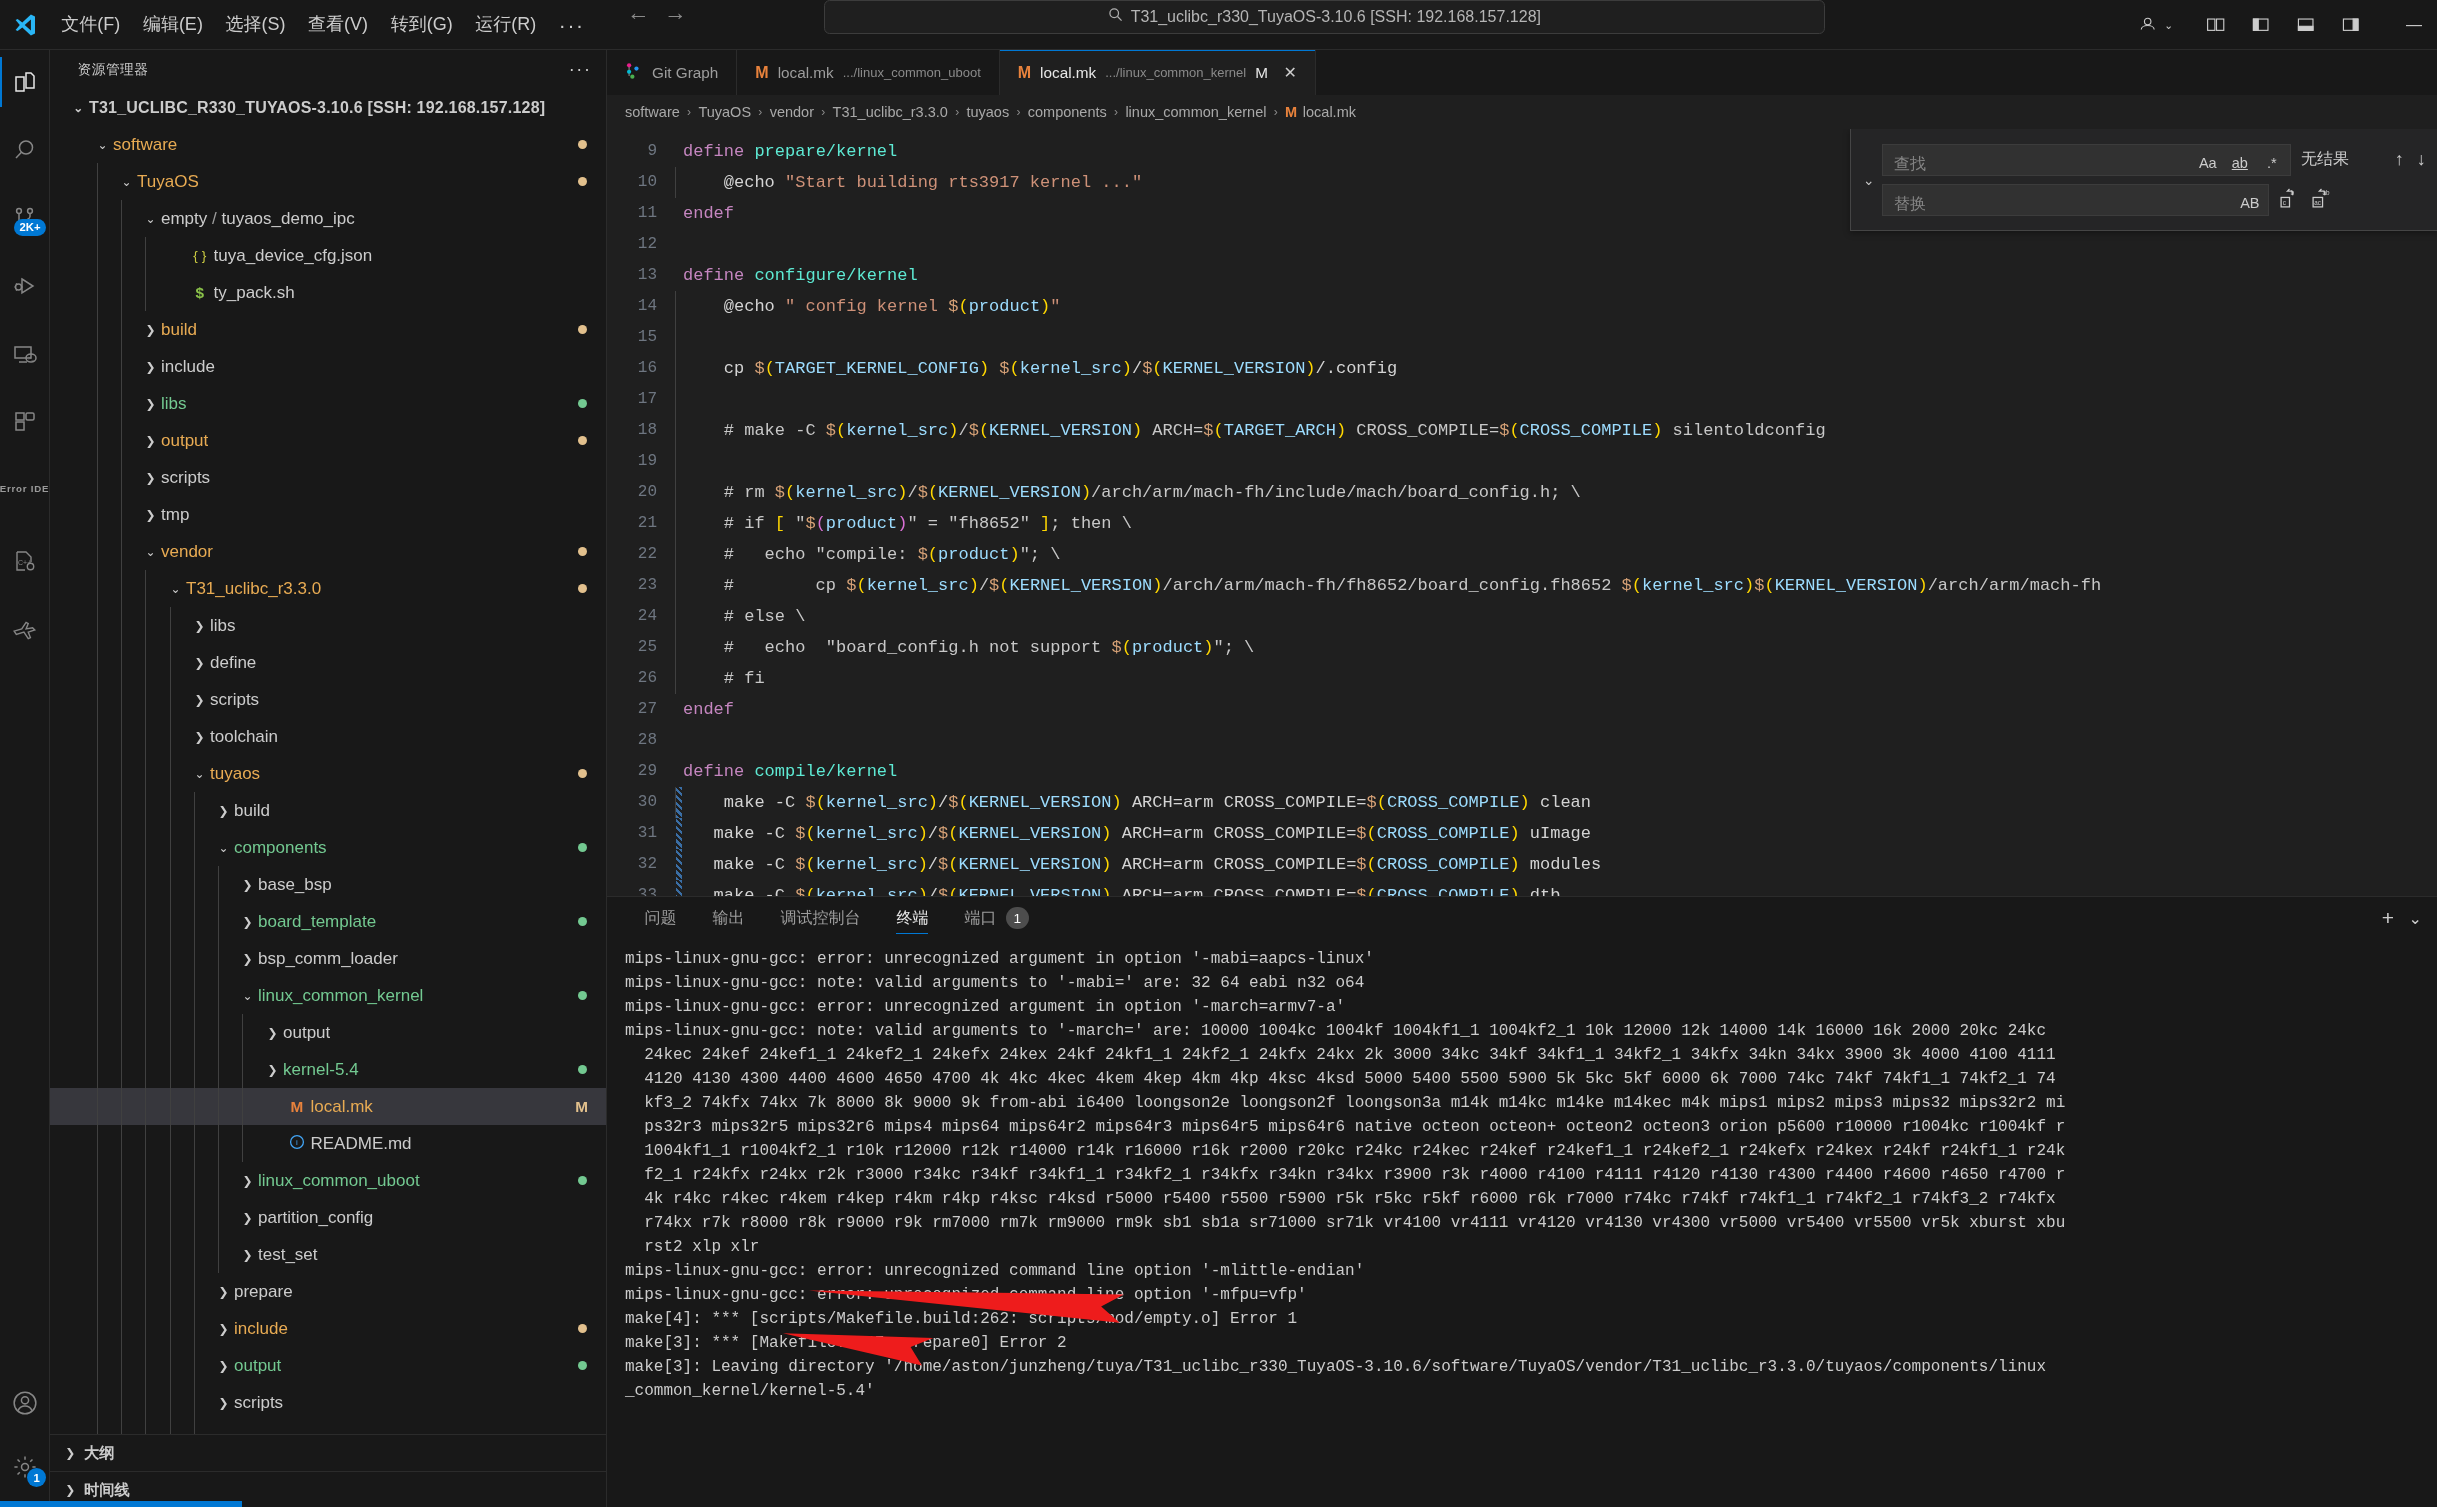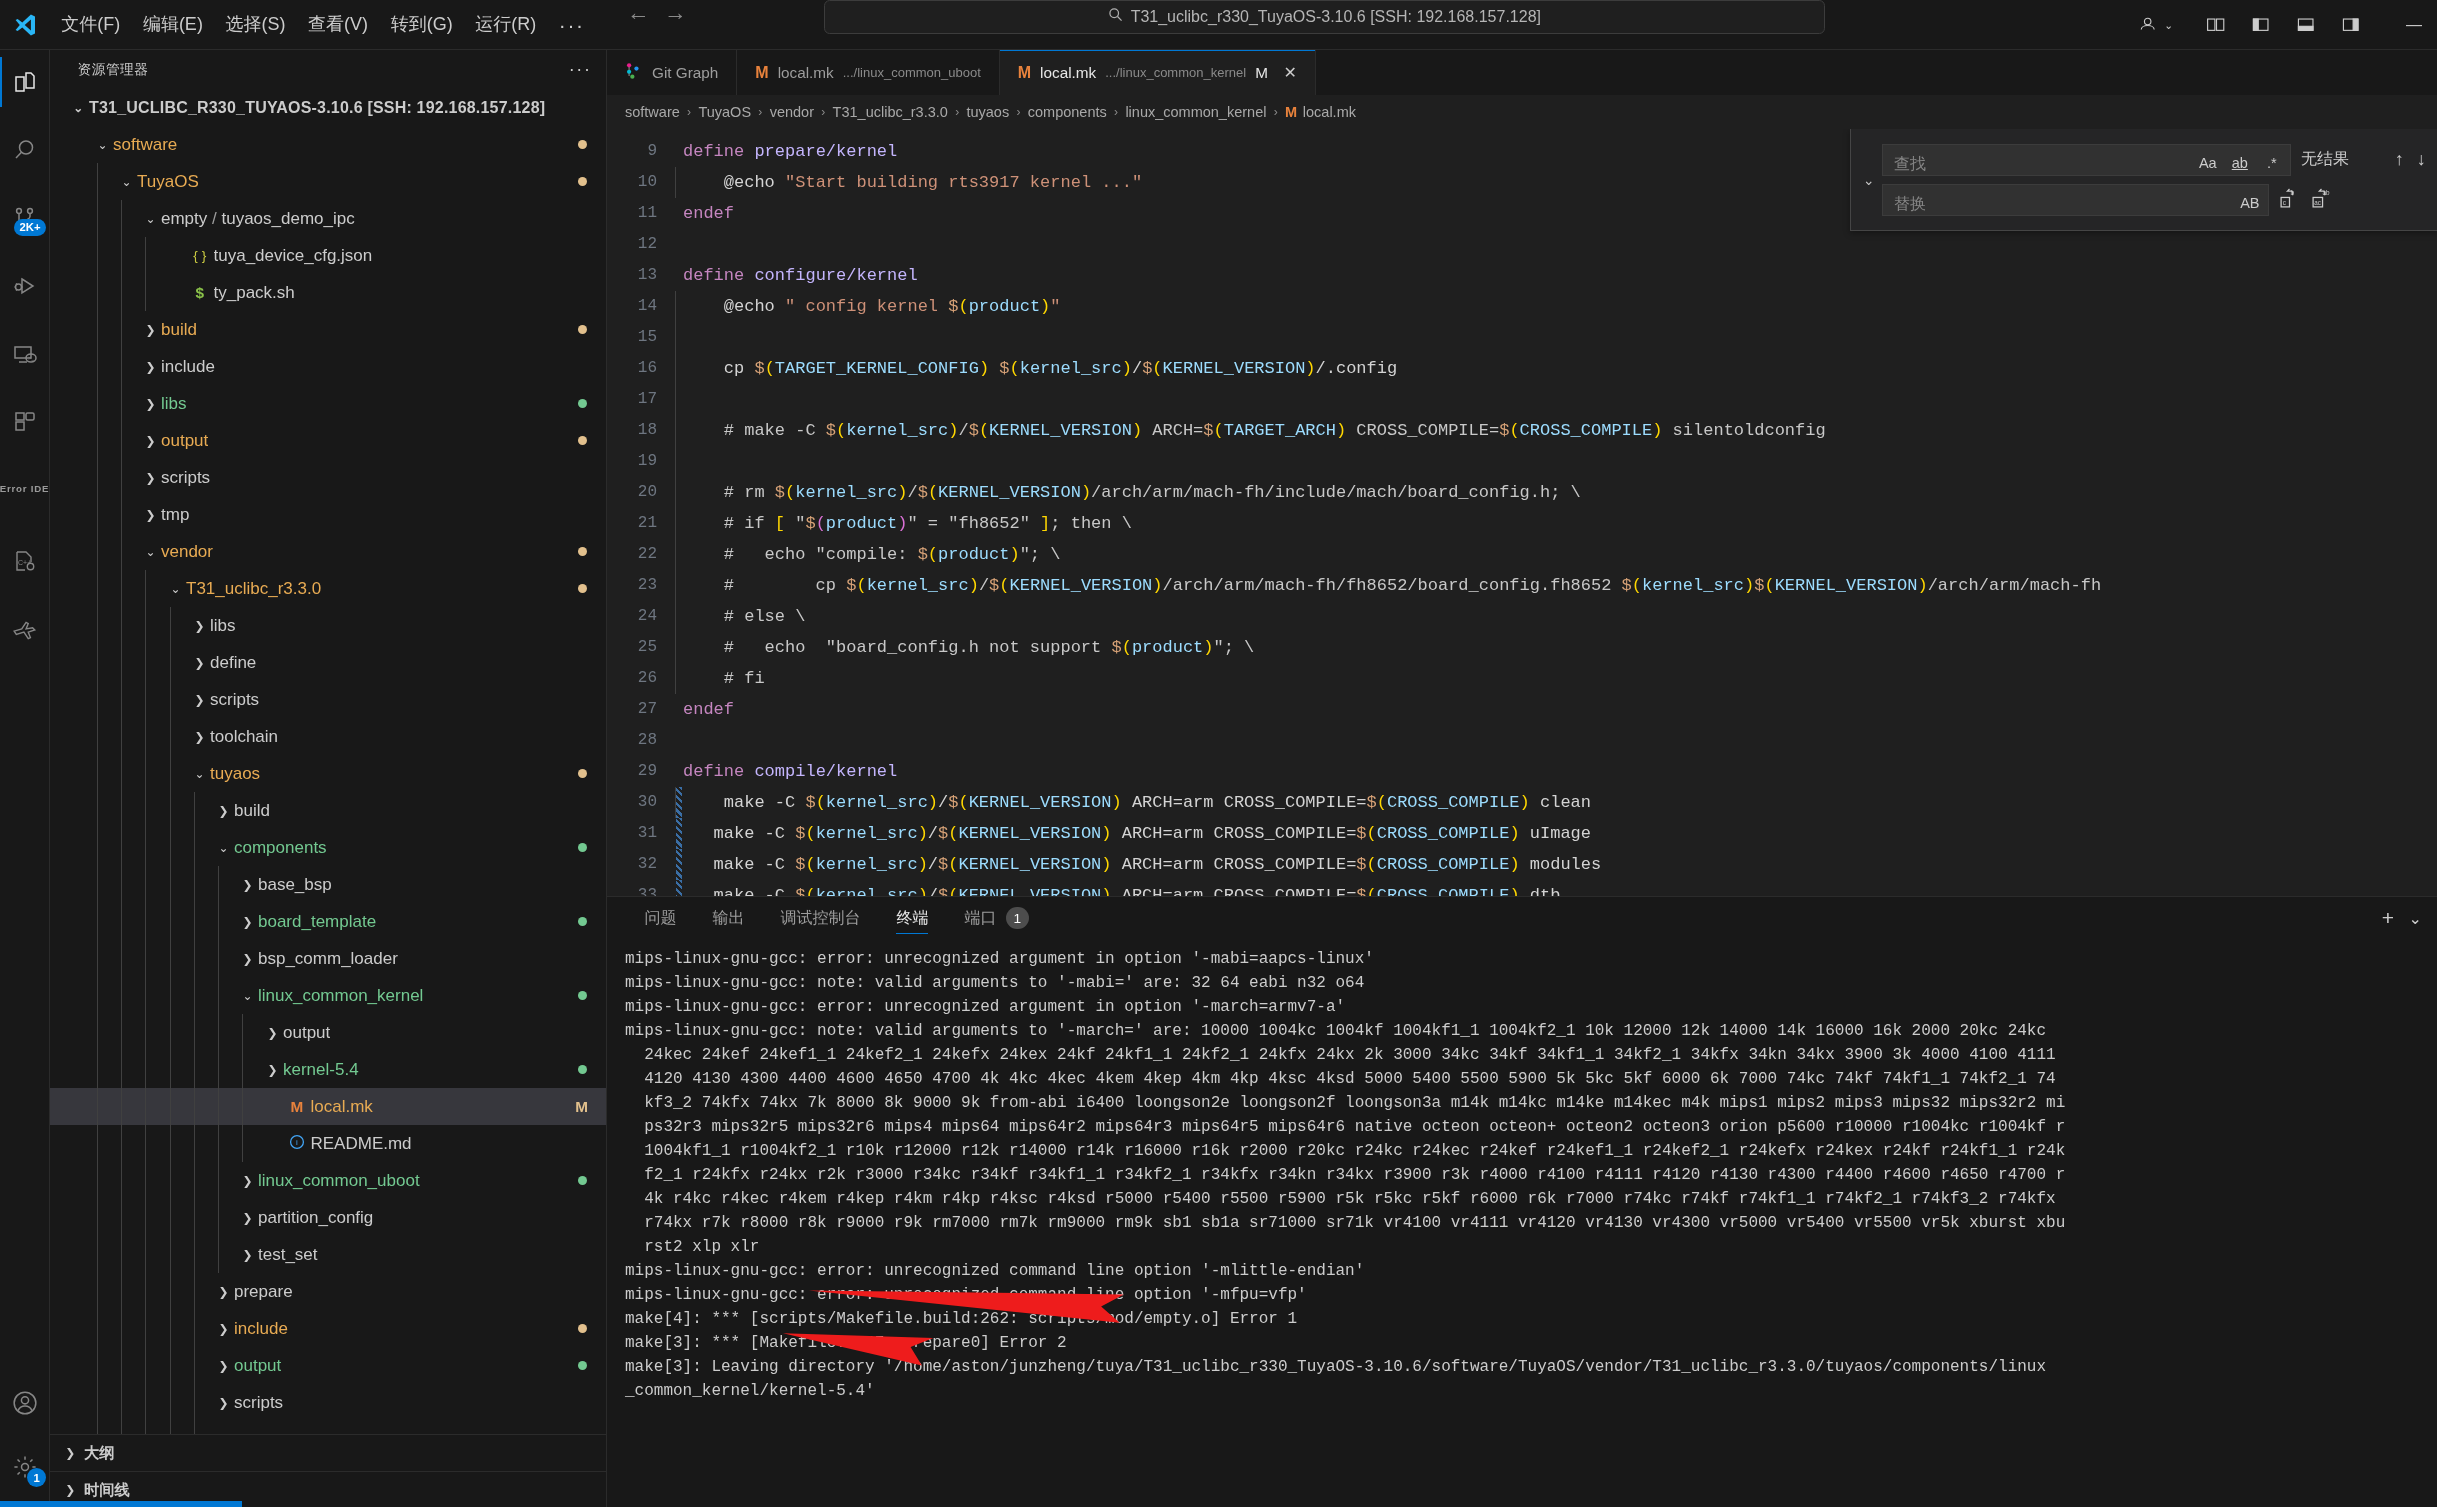--- a/index.html
+++ b/index.html
@@ -141,21 +141,21 @@
   .lnum {
     width: 68px; flex:none; text-align:right; padding-right: 18px; color:#6e7681; font-size: 16px;
   }
   .ctext { flex:1 1 auto; position:relative; padding-left: 8px; }
   .gutter-bar {
     position:absolute; left: 68px; top: 0; bottom:0; width: 4.8px;
   }
   .ig { position:absolute; left: 78px; top:0; bottom:0; width:0.8px; background:#404040; }
   
   .t-kw   { color:#c586c0; }
-  .t-fn   { color:#c4b5fd; }
+  .t-fn   { color:#5eead4; }
   .t-str  { color:#ce9178; }
   .t-var  { color:#9cdcfe; }
   .t-dol  { color:#d7a277; }
   .t-par  { color:#ffd700; }
   .t-par2 { color:#da70d6; }
   .t-cmt  { color:#c8c8c8; }
   .t-txt  { color:#d4d4d4; }
 
   
   .findwidget {

